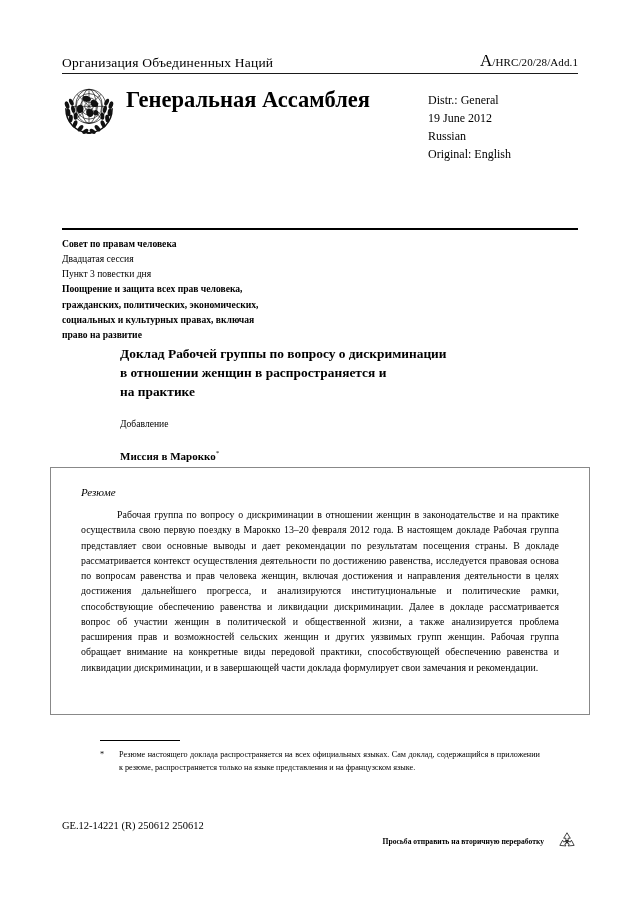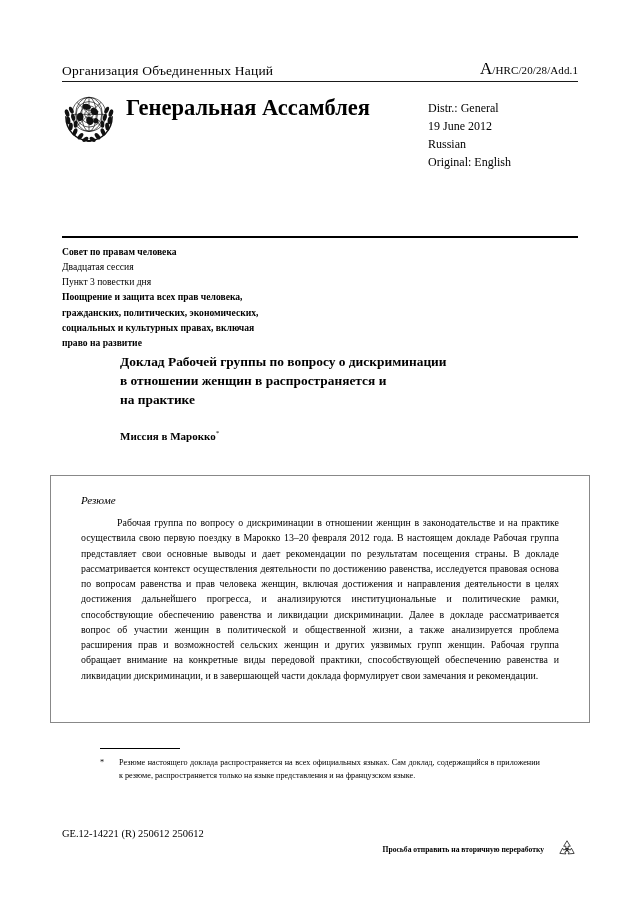--- a/index.html
+++ b/index.html
@@ -11,21 +11,21 @@
     width: 640px;
     height: 905px;
     font-family: "Liberation Serif", "DejaVu Serif", serif;
     color: #000000;
     position: relative;
     overflow: hidden;
   }
 
   .page {
     position: absolute;
-    left: 0; top: 8px;
+    left: 0; top: 0;
     width: 640px;
     height: 728px;
     box-sizing: border-box;
     padding: 0;
   }
 
   
   .masthead {
     position: absolute;
     left: 62px;
@@ -319,20 +319,21 @@
     <div class="b">социальных и культурных правах, включая</div>
     <div class="b">право на развитие</div>
   </div>
 
   <div class="titleblock">
     <div class="report-title">
       <div>Доклад Рабочей группы по вопросу о дискриминации</div>
       <div>в отношении женщин в распространяется и</div>
       <div>на практике</div>
     </div>
+    <div class="addendum">Добавление</div>
     <div class="mission"><span>Миссия в Марокко</span><sup>*</sup></div>
   </div>
 
   <div class="summary-box">
     <div class="summary-inner">
       <div class="summary-heading">Резюме</div>
       <div class="summary-body">Рабочая группа по вопросу о дискриминации в отношении женщин в законодательстве и на практике осуществила свою первую поездку в Марокко 13–20 февраля 2012 года. В настоящем докладе Рабочая группа представляет свои основные выводы и дает рекомендации по результатам посещения страны. В докладе рассматривается контекст осуществления деятельности по достижению равенства, исследуется правовая основа по вопросам равенства и прав человека женщин, включая достижения и направления деятельности в целях достижения дальнейшего прогресса, и анализируются институциональные и политические рамки, способствующие обеспечению равенства и ликвидации дискриминации. Далее в докладе рассматривается вопрос об участии женщин в политической и общественной жизни, а также анализируется проблема расширения прав и возможностей сельских женщин и других уязвимых групп женщин. Рабочая группа обращает внимание на конкретные виды передовой практики, способствующей обеспечению равенства и ликвидации дискриминации, и в завершающей части доклада формулирует свои замечания и рекомендации.</div>
     </div>
   </div>
 

